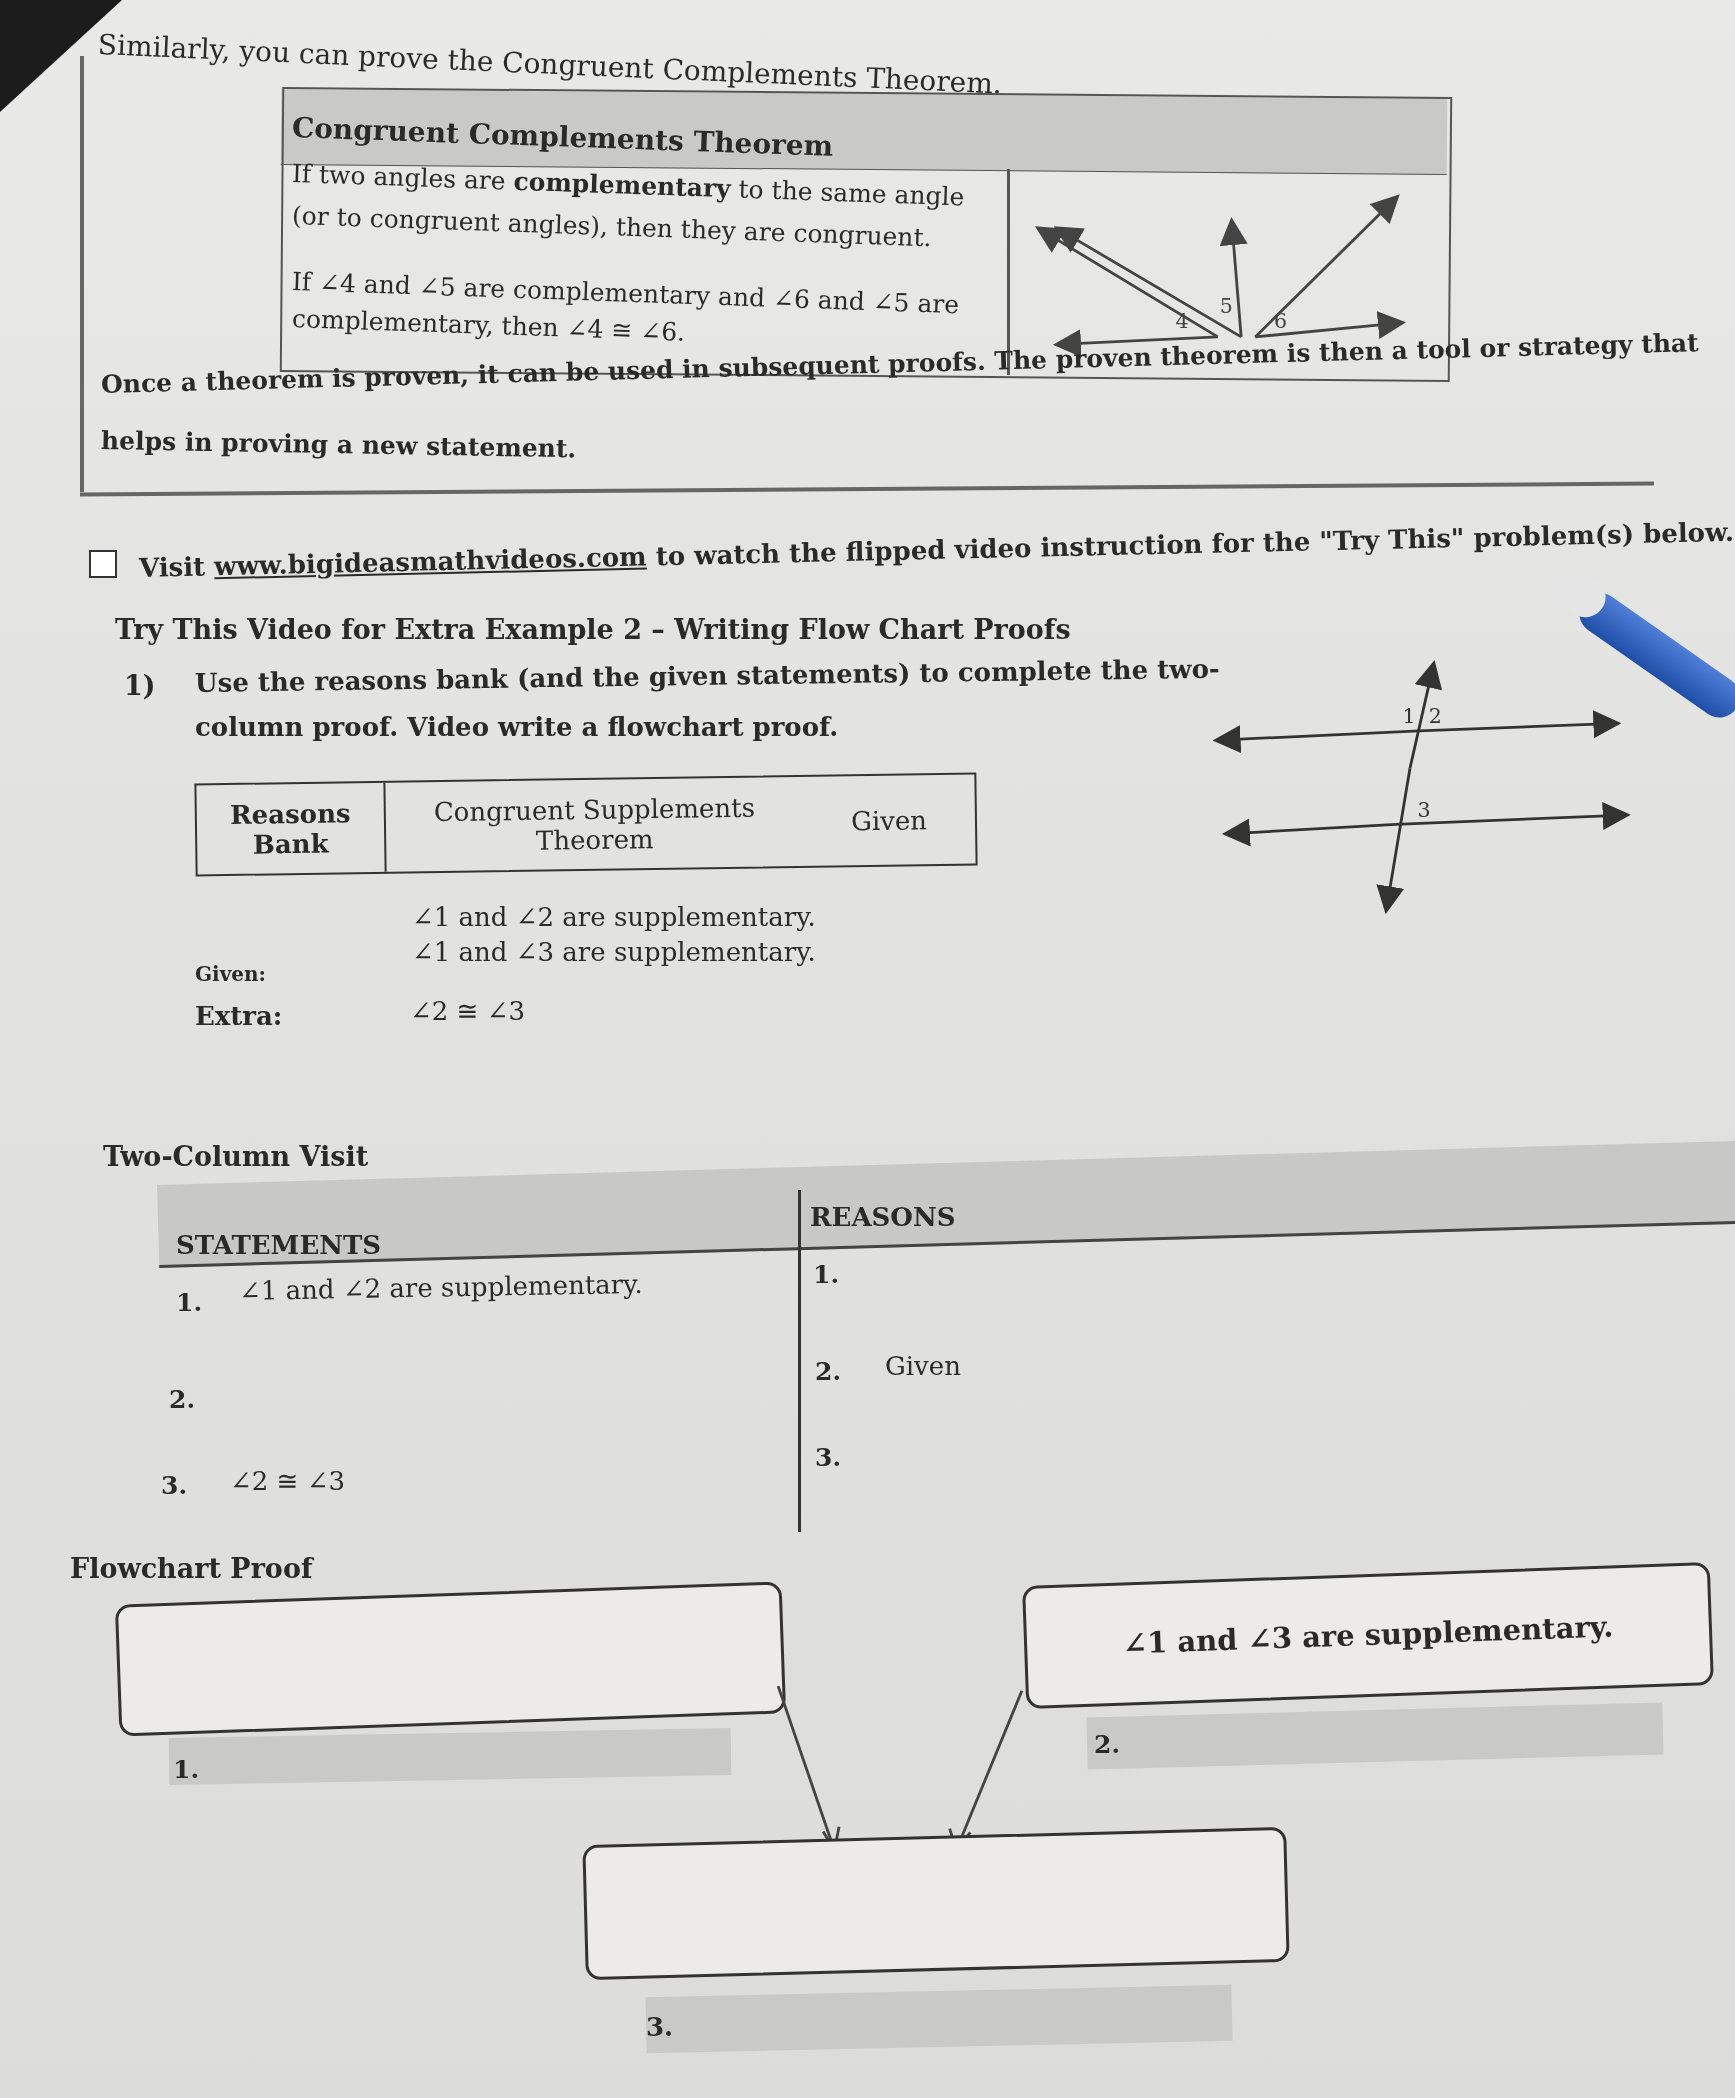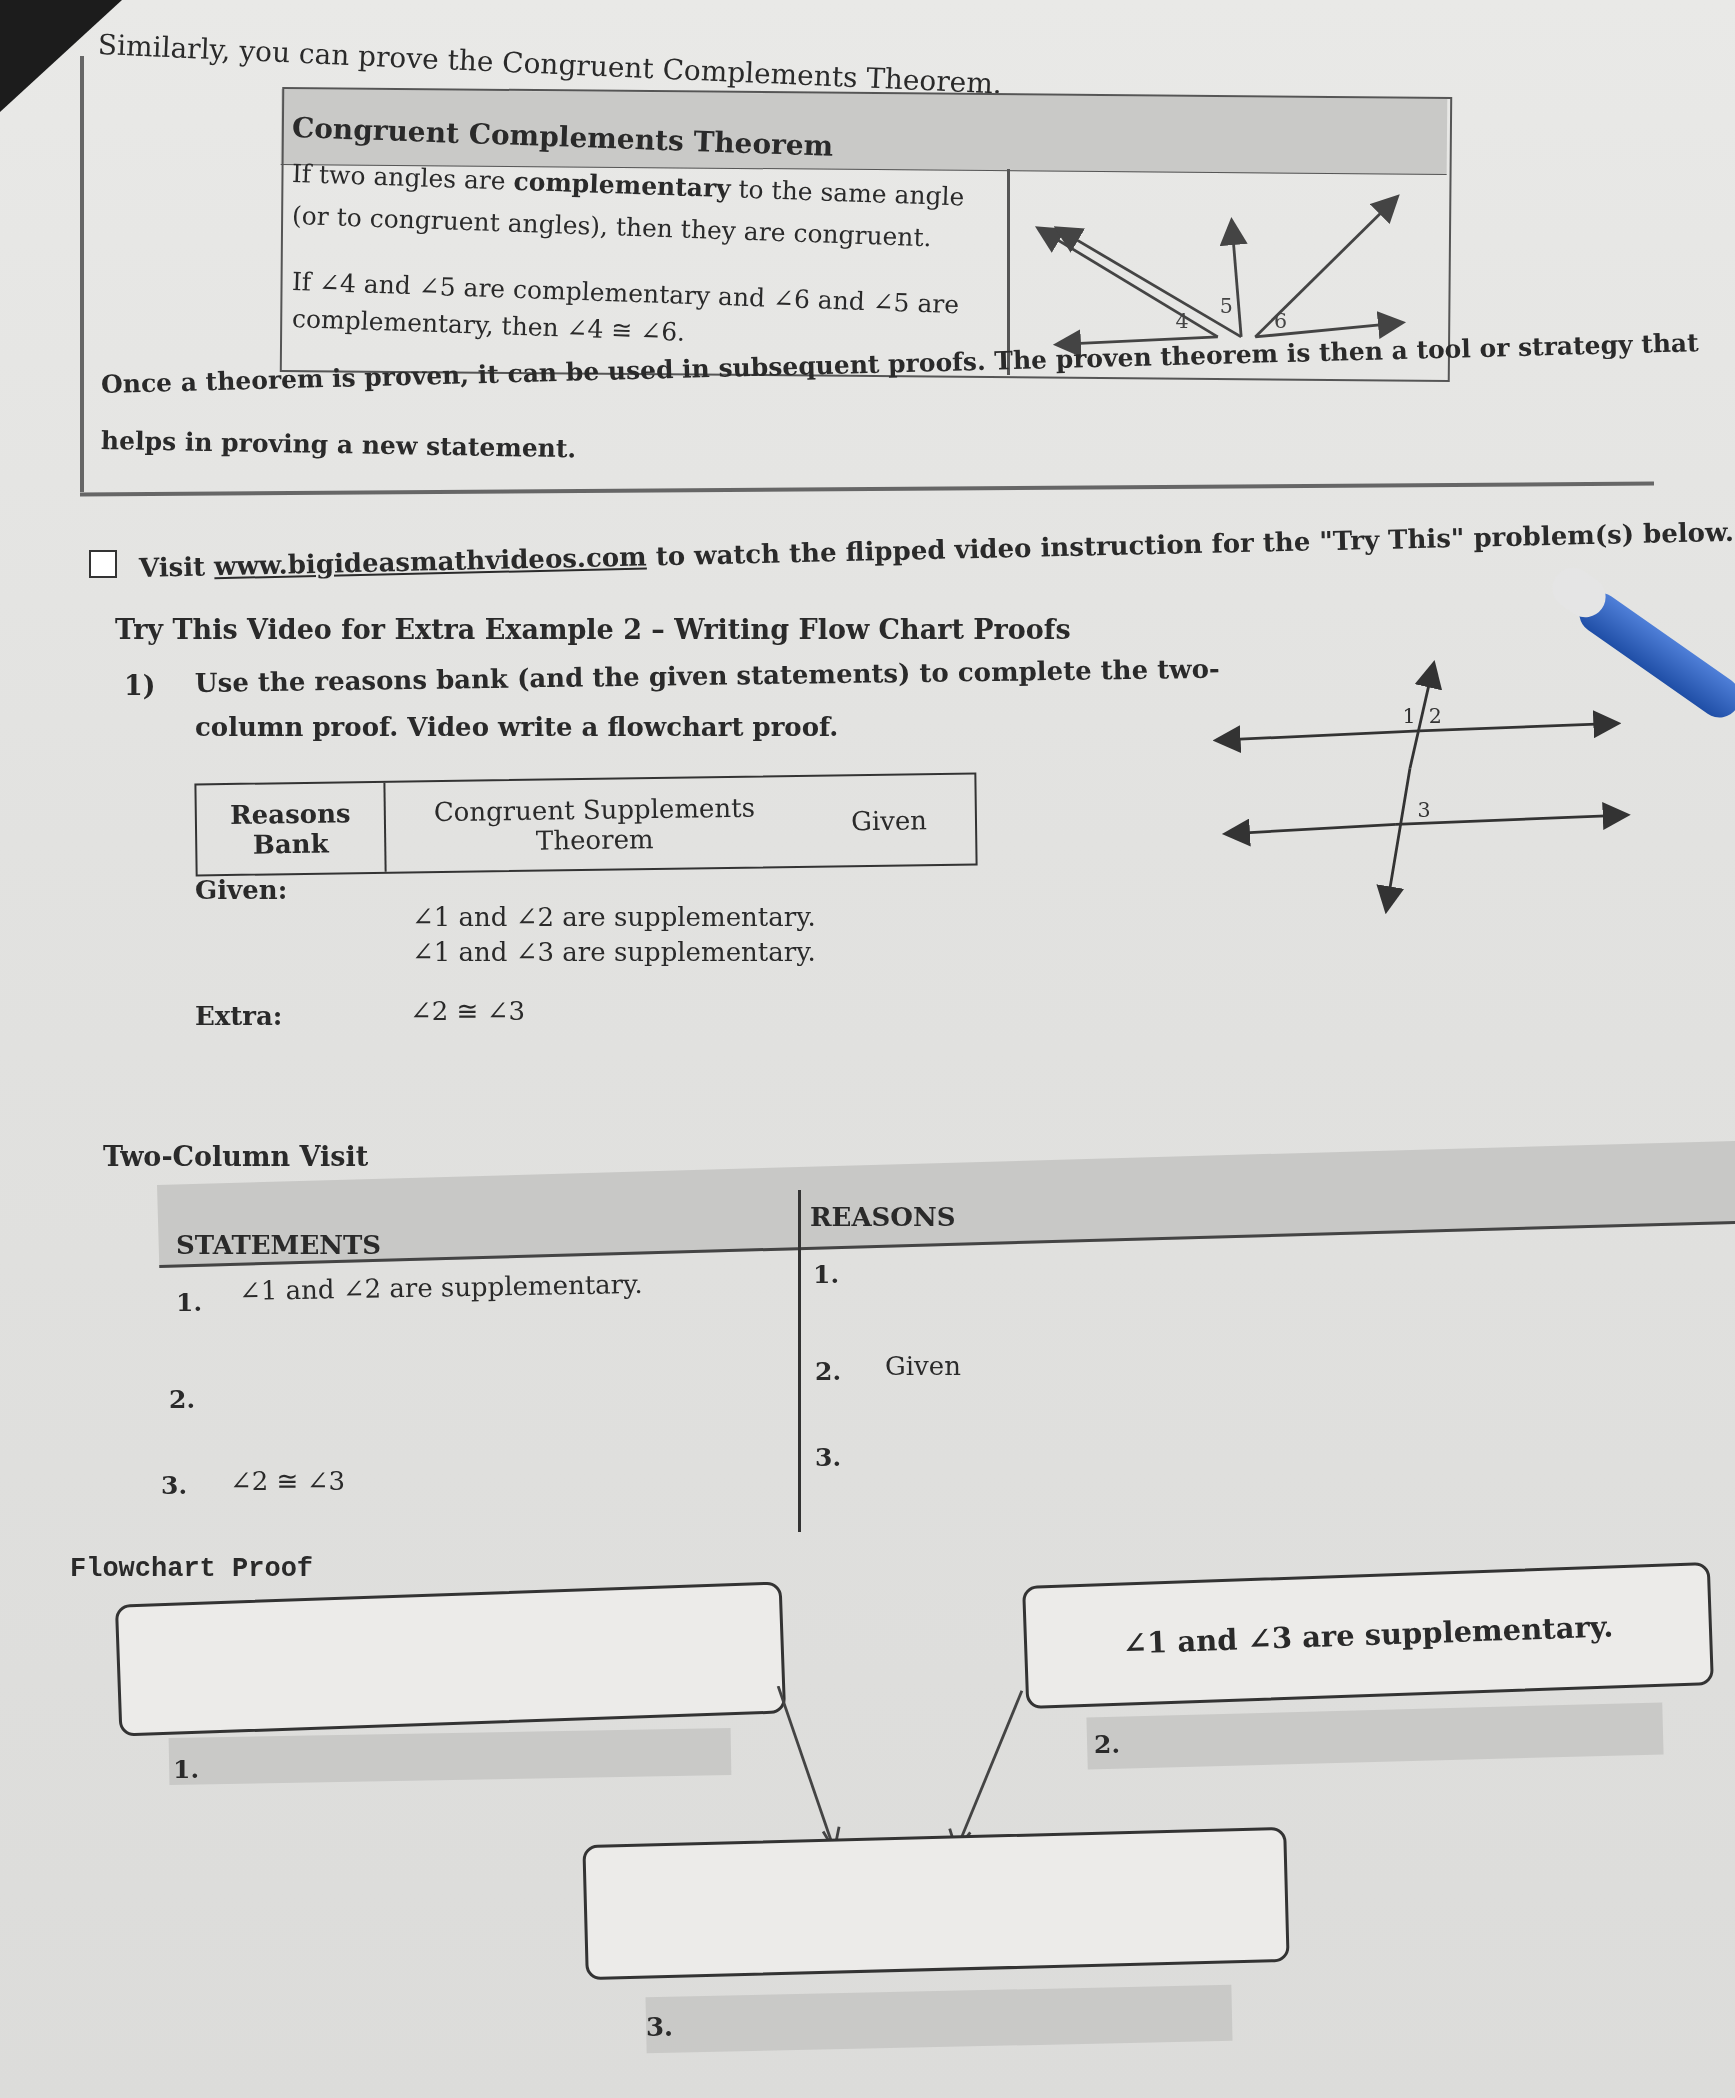--- a/index.html
+++ b/index.html
@@ -109,21 +109,21 @@
     <div class="bank-item">
       <div>Congruent Supplements</div>
       <div>Theorem</div>
     </div>
     <div class="bank-item">
       <div>Given</div>
     </div>
   </div>
 </div>
 
-<div class="abs txt bold" style="left:195px;top:875px;font-size:26px;">Given:</div>
+<div class="abs txt bold" style="left:195px;top:962px;font-size:20px;">Given:</div>
 <div class="abs txt" style="left:412px;top:902px;font-size:26px;">∠1 and ∠2 are supplementary.</div>
 <div class="abs txt" style="left:412px;top:937px;font-size:26px;">∠1 and ∠3 are supplementary.</div>
 <div class="abs txt bold" style="left:195px;top:1001px;font-size:26px;">Extra:</div>
 <div class="abs txt" style="left:410px;top:996px;font-size:26px;">∠2 ≅ ∠3</div>
 
 <div class="abs txt bold" style="left:103px;top:1141px;font-size:27px;">Two-Column Visit</div>
 <div class="abs proof-head"></div>
 <div class="abs txt bold" style="left:176px;top:1230px;font-size:26px;">STATEMENTS</div>
 <div class="abs txt bold" style="left:810px;top:1202px;font-size:26px;">REASONS</div>
 <div class="abs proof-col-line"></div>
@@ -136,21 +136,21 @@
 <div class="abs txt bold" style="left:169px;top:1385px;font-size:25px;">2.</div>
 <div class="abs" style="left:215px;top:1368px;width:562px;height:47px;"></div>
 <div class="abs txt bold" style="left:815px;top:1357px;font-size:25px;">2.</div>
 <div class="abs txt" style="left:885px;top:1351px;font-size:26px;">Given</div>
 
 <div class="abs txt bold" style="left:161px;top:1471px;font-size:25px;">3.</div>
 <div class="abs txt" style="left:230px;top:1466px;font-size:26px;">∠2 ≅ ∠3</div>
 <div class="abs txt bold" style="left:815px;top:1443px;font-size:25px;">3.</div>
 <div class="abs" style="left:853px;top:1438px;width:562px;height:42px;"></div>
 
-<div class="abs txt bold" style="left:70px;top:1553px;font-size:27px;font-family:Liberation Mono, monospace;">Flowchart Proof</div>
+<div class="abs txt bold" style="left:70px;top:1553px;font-size:27px;">Flowchart Proof</div>
 
 <div class="abs fbox" style="left:117px;top:1593px;width:661px;height:126px;transform:rotate(-2deg);">
   <div></div>
 </div>
 <div class="abs greybar" style="left:169px;top:1733px;width:562px;height:47px;transform:rotate(-1deg);"></div>
 <div class="abs txt bold" style="left:173px;top:1755px;font-size:25px;">1.</div>
 
 <div class="abs fbox" style="left:1024px;top:1574px;width:682px;height:117px;transform:rotate(-2deg);display:flex;align-items:center;justify-content:center;">
   <div class="txt bold" style="font-size:29px;">∠1 and ∠3 are supplementary.</div>
 </div>

